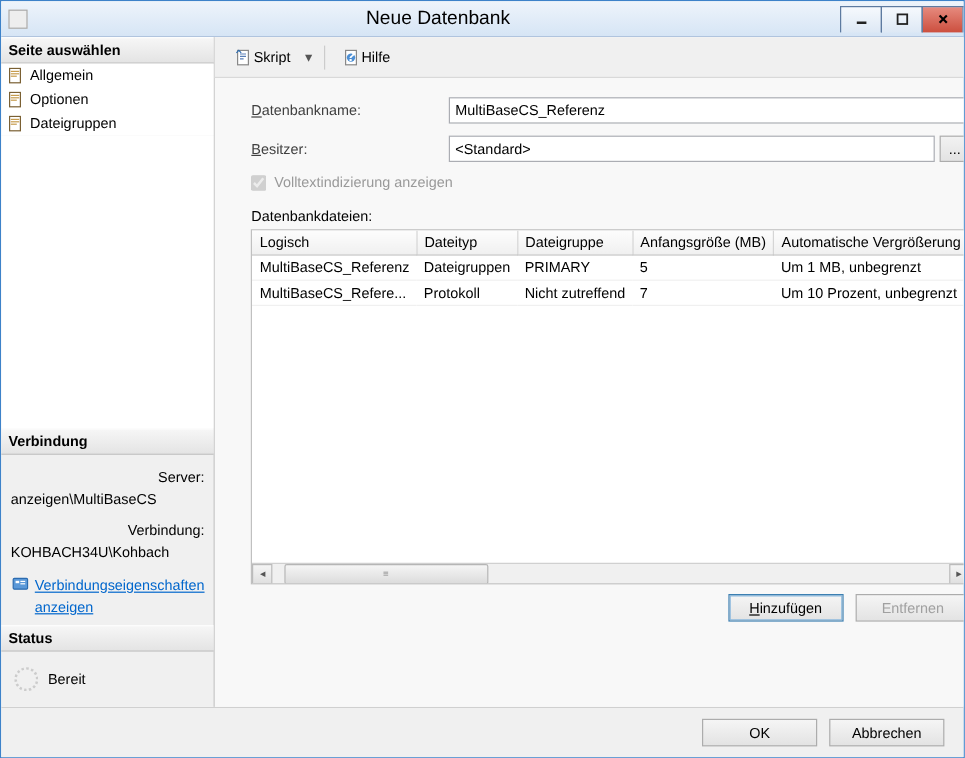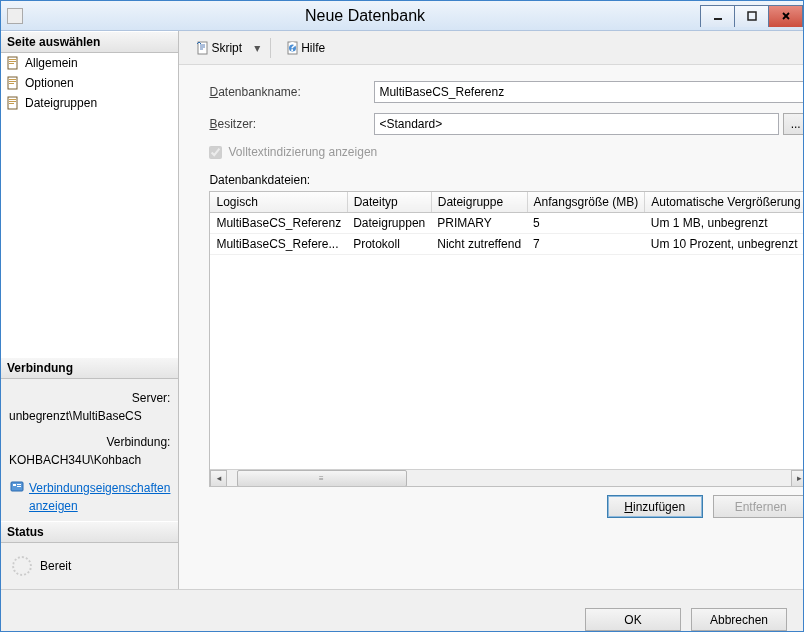--- a/index.html
+++ b/index.html
@@ -57,21 +57,21 @@
     .hscroll .arrow { width: 17px; height: 17px; background: linear-gradient(#f5f5f5,#e0e0e0); border: 1px solid #bbb; display:flex; align-items:center; justify-content:center; font-size:9px; color:#555; }
     .hscroll .track { flex:1; height:17px; position:relative; }
     .hscroll .thumb { position:absolute; left:10px; width:170px; top:0; bottom:0; background: linear-gradient(#f5f5f5,#dcdcdc); border:1px solid #b5b5b5; border-radius:2px; display:flex; align-items:center; justify-content:center; color:#888; letter-spacing:2px; font-size:8px; }
     
     .table-buttons { display: flex; justify-content: flex-end; gap: 10px; padding: 8px 0; }
     .btn { width: 96px; height: 23px; border: 1px solid #acacac; background: linear-gradient(#f5f5f5,#e3e3e3); cursor: default; }
     .btn.default { border: 1px solid #3c7fb1; box-shadow: 0 0 0 1px #8db9dd inset; }
     .btn:disabled, .btn.disabled { color: #a0a0a0; }
     
     
-    .footer { height: 42px; border-top: 1px solid #d0d0d0; background: #f0f0f0; display: flex; justify-content: flex-end; align-items: flex-end; padding: 0 16px; gap: 10px; }
+    .footer { height: 42px; border-top: 1px solid #d0d0d0; background: #f0f0f0; display: flex; justify-content: flex-end; align-items: center; padding: 0 16px; gap: 10px; }
   </style>
 </head>
 <body>
 
 <div class="titlebar">
   <div class="titlebar-icon"></div>
   <div class="titlebar-title">Neue Datenbank</div>
   <div class="titlebar-buttons">
     <div class="titlebar-btn">
       <svg viewBox="0 0 12 12">
@@ -130,21 +130,21 @@
         </span>
         <span>Dateigruppen</span>
       </div>
     </div>
 
     <div class="sidebar-spacer"></div>
 
     <div class="sidebar-section-header">Verbindung</div>
     <div class="sidebar-info">
       <div class="label">Server:</div>
-      <div>unbegrenzt\MultiBaseCS</div>
+      <div>anzeigen\MultiBaseCS</div>
       <div class="label" style="margin-top:8px">Verbindung:</div>
       <div>KOHBACH34U\Kohbach</div>
       <div class="sidebar-link">
         <span class="nav-item-icon" style="flex-shrink:0">
           <svg viewBox="0 0 14 14">
               <rect x="1" y="2" width="12" height="9" rx="1" fill="#5a98d8" stroke="#2b6bb0"></rect>
               <rect x="3" y="4" width="3" height="2" fill="#fff"></rect>
               <rect x="7" y="4" width="4" height="1" fill="#fff"></rect>
               <rect x="7" y="6" width="4" height="1" fill="#fff"></rect>
             </svg>

